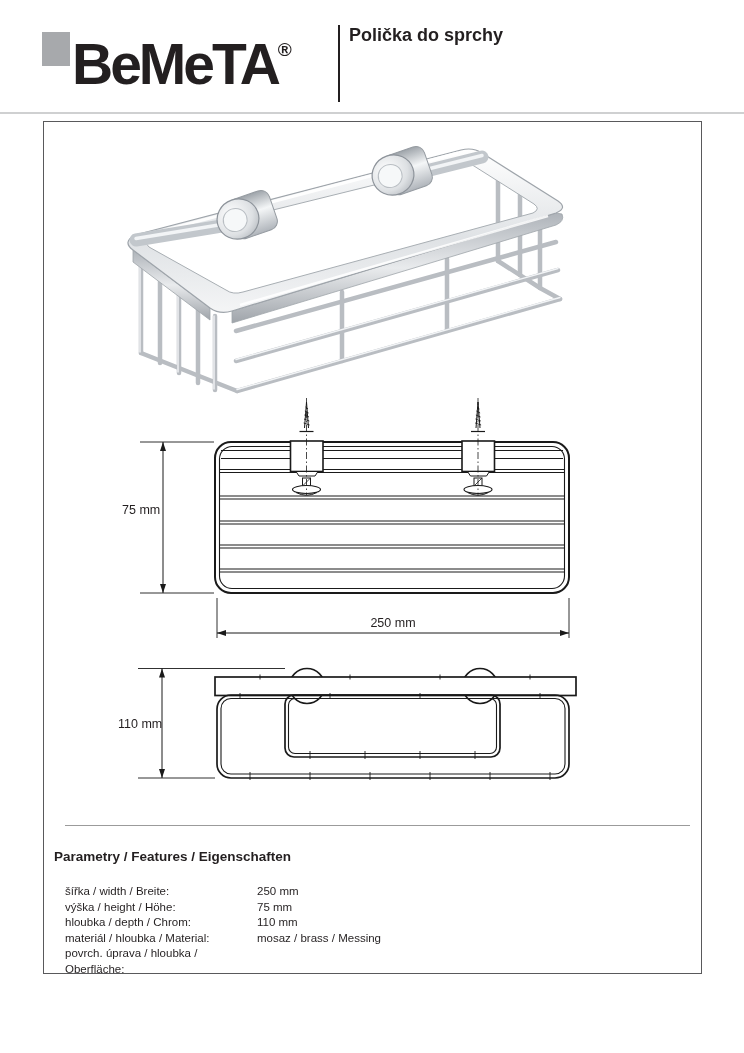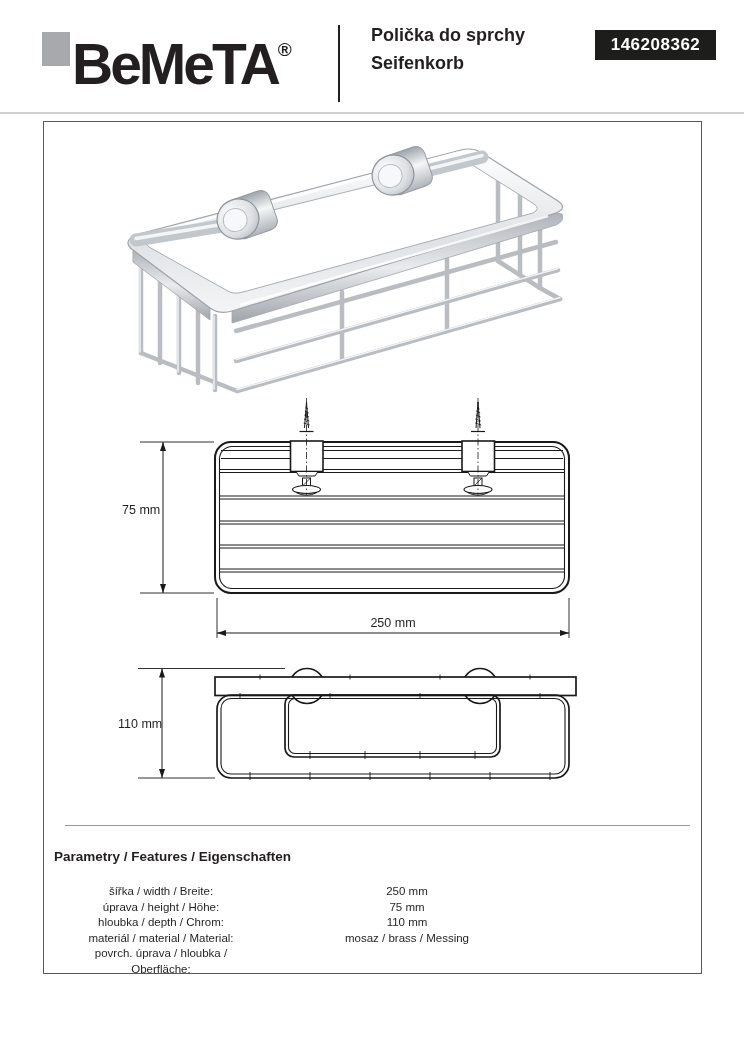--- a/index.html
+++ b/index.html
@@ -5,56 +5,54 @@
   html,body{margin:0;padding:0;background:#fff;}
   .page{position:relative;width:744px;height:1053px;background:#ffffff;overflow:hidden;
         font-family:"Liberation Sans",sans-serif;color:#231f20;}
 
   
   .logo-square{position:absolute;left:42px;top:32px;width:28px;height:34px;background:#a7a9ac;}
   .logo-text{position:absolute;left:72px;top:20px;font-size:57px;font-weight:bold;
              letter-spacing:-3px;line-height:60px;white-space:nowrap;}
   .logo-reg{font-size:19px;font-weight:bold;letter-spacing:0;vertical-align:28px;}
   .header-divider{position:absolute;left:338px;top:25px;width:2px;height:77px;background:#231f20;}
-  .product-titles{position:absolute;left:349px;top:21px;font-size:18px;font-weight:bold;line-height:28px;margin-left:22px;}
+  .product-titles{position:absolute;left:349px;top:21px;font-size:18px;font-weight:bold;line-height:28px;}
   .code-badge{position:absolute;left:595px;top:30px;width:121px;height:30px;background:#1d1d1b;
               color:#ffffff;font-size:17px;font-weight:bold;letter-spacing:.5px;
               display:flex;align-items:center;justify-content:center;}
   .header-rule{position:absolute;left:0;top:112px;width:744px;height:2px;background:#cfd0d1;}
 
   
   .main-box{position:absolute;left:43px;top:121px;width:657px;height:851px;border:1px solid #59595b;background:#fff;}
   .svg-abs{position:absolute;}
 
   
   .params-divider{position:absolute;left:65px;top:825px;width:625px;height:1px;background:#9b9b9b;}
   .params-heading{position:absolute;left:54px;top:849px;font-size:13.5px;font-weight:bold;}
   .params-table{position:absolute;left:65px;top:884px;font-size:11.5px;line-height:15.5px;}
-  .param-row{display:flex;text-align:center;}
+  .param-row{display:flex;}
   .param-label{width:192px;}
   .param-value{width:300px;}
 
   
   .series-name{position:absolute;right:47px;top:983px;font-size:35px;font-weight:bold;letter-spacing:0px;}
 
   svg text{font-family:"Liberation Sans",sans-serif;fill:#231f20;}
 </style>
 </head>
 <body>
 
 <div class="page">
 
   <div class="logo-square"></div>
   <div class="logo-text"><span>BeMeTA</span><span class="logo-reg">®</span></div>
   <div class="header-divider"></div>
   <div class="product-titles">
     <div>Polička do sprchy</div>
-    <div>Seifenkorb</div>
   </div>
-  <div class="code-badge">146208362</div>
   <div class="header-rule"></div>
 
   <div class="main-box"></div>
 
   <svg class="svg-abs" style="left:90px;top:135px" width="540" height="270" viewBox="0 0 540 270">
     <defs>
       <linearGradient id="bandGrad" x1="0" y1="0" x2="0" y2="1">
         <stop offset="0" stop-color="#ffffff"></stop>
           <stop offset="0.55" stop-color="#dfe2e5"></stop>
           <stop offset="1" stop-color="#f4f5f6"></stop>
@@ -207,29 +205,29 @@
   </svg>
 
   <div class="params-divider"></div>
   <div class="params-heading">Parametry / Features / Eigenschaften</div>
   <div class="params-table">
     <div class="param-row">
       <div class="param-label">šířka / width / Breite:</div>
       <div class="param-value">250 mm</div>
     </div>
     <div class="param-row">
-      <div class="param-label">úprava / height / Höhe:</div>
+      <div class="param-label">výška / height / Höhe:</div>
       <div class="param-value">75 mm</div>
     </div>
     <div class="param-row">
       <div class="param-label">hloubka / depth / Chrom:</div>
       <div class="param-value">110 mm</div>
     </div>
     <div class="param-row">
-      <div class="param-label">materiál / material / Material:</div>
+      <div class="param-label">materiál / hloubka / Material:</div>
       <div class="param-value">mosaz / brass / Messing</div>
     </div>
     <div class="param-row">
       <div class="param-label">povrch. úprava / hloubka / Oberfläche:</div>
     </div>
   </div>
 
 
 </div>
 

